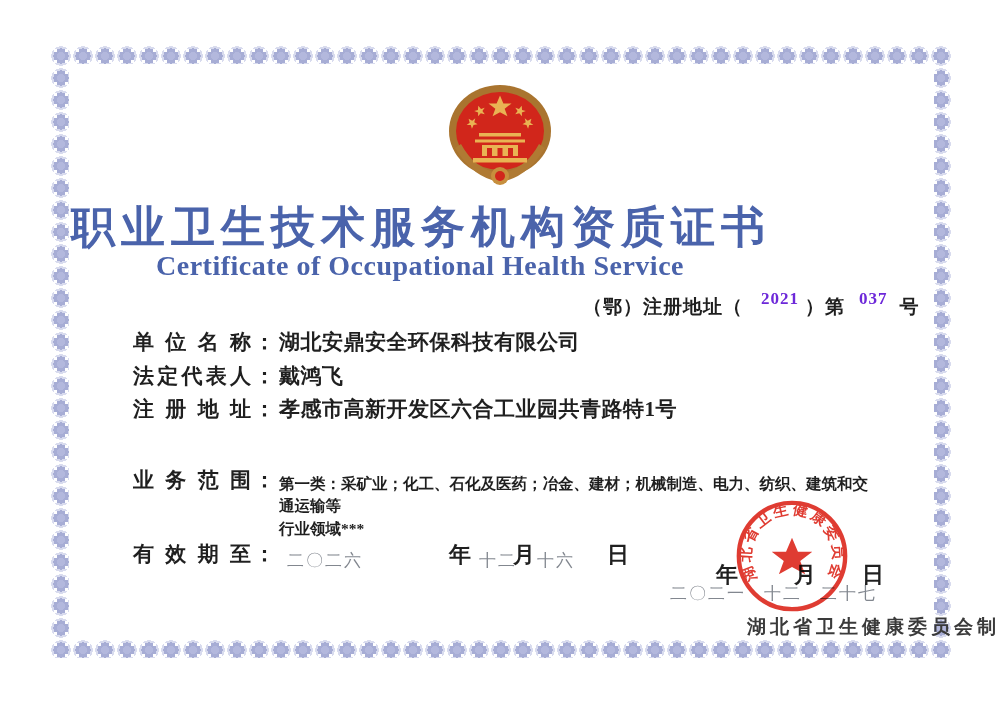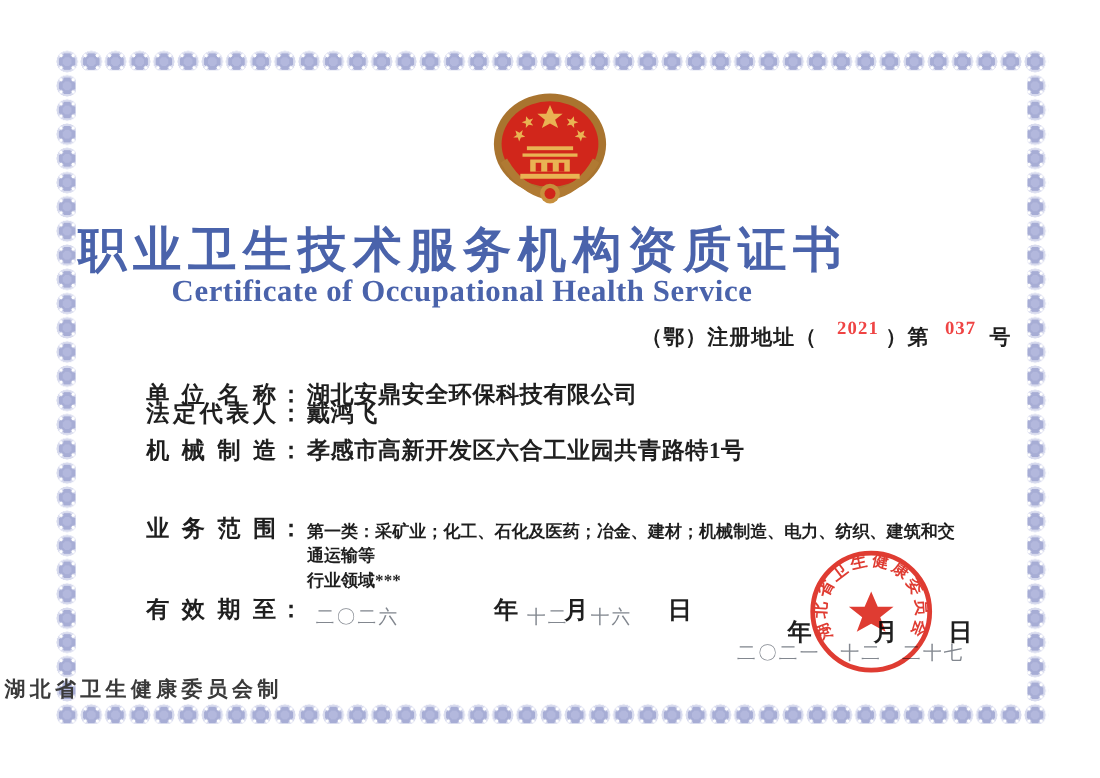--- a/index.html
+++ b/index.html
@@ -22,21 +22,21 @@
   .title-cn{
     position:absolute;left:4px;width:828px;top:198px;text-align:center;z-index:2;
     font-size:44px;font-weight:bold;color:#4a63ab;letter-spacing:6px;text-indent:6px;white-space:nowrap;
   }
   .title-en{
     position:absolute;left:0;width:840px;top:250px;text-align:center;z-index:2;
     font-size:28px;font-weight:bold;color:#4a63ab;letter-spacing:0.5px;white-space:nowrap;
   }
 
   .cert-no{position:absolute;left:583px;top:294px;z-index:2;font-size:19px;font-weight:bold;white-space:nowrap;letter-spacing:1px;}
-  .cert-no .sup{position:relative;top:-9px;color:#ef4444;font-size:17px;letter-spacing:1px;}
+  .cert-no .sup{position:relative;top:-9px;color:#6d28d9;font-size:17px;letter-spacing:1px;}
   .cert-no .sup.year{margin-left:18px;margin-right:6px;}
   .cert-no .sup.num{margin-left:14px;margin-right:12px;}
 
   .row{position:absolute;left:133px;z-index:2;white-space:nowrap;}
   .lbl{display:inline-block;width:118px;text-align:justify;text-align-last:justify;
        font-weight:bold;font-size:21px;vertical-align:top;}
   .colon{font-weight:bold;font-size:21px;margin:0 4px 0 3px;vertical-align:top;}
   .val{font-weight:bold;font-size:21px;letter-spacing:0.5px;}
 
   .scope-val{display:inline-block;width:595px;white-space:normal;vertical-align:top;
@@ -50,21 +50,21 @@
   .vu-dayfill{margin-left:2px;}
   .vu-day{margin-left:32px;}
 
   .issue-date{position:absolute;left:668px;top:560px;width:240px;height:46px;z-index:2;}
   .idu{position:absolute;font-weight:bold;font-size:22px;}
   .idf{position:absolute;color:#82878f;font-size:17px;letter-spacing:2px;top:22px;text-align:center;}
 
   .stamp{position:absolute;left:734px;top:498px;width:116px;height:116px;z-index:3;
          mix-blend-mode:multiply;opacity:0.92;}
 
-  .footer{position:absolute;left:0;width:1000px;top:614px;text-align:left;z-index:2;
+  .footer{position:absolute;left:0;width:1000px;top:614px;text-align:right;z-index:2;
           font-size:19px;font-weight:bold;color:#3a3a3a;letter-spacing:4px;text-indent:4px;}
 </style>
 </head>
 <body>
 
 <div class="page">
 
   <div class="lace-frame">
     <div class="paper"></div>
   </div>
@@ -90,25 +90,25 @@
     <rect x="62.5" y="64" width="5" height="8" fill="#d1261b"></rect>
     <rect x="73" y="64" width="5" height="8" fill="#d1261b"></rect>
     <rect x="38" y="74" width="54" height="4.5" fill="#e9b353"></rect>
   </svg>
 
   <div class="title-cn">职业卫生技术服务机构资质证书</div>
   <div class="title-en">Certificate of Occupational Health Service</div>
 
   <div class="cert-no"><span>（鄂）注册地址（</span><span class="sup year">2021</span><span>）第</span><span class="sup num">037</span><span>号</span></div>
 
-  <div class="row" style="top:344px"><span class="lbl">单位名称</span><span class="colon">：</span><span class="val">湖北安鼎安全环保科技有限公司</span></div>
+  <div class="row" style="top:328px"><span class="lbl">单位名称</span><span class="colon">：</span><span class="val">湖北安鼎安全环保科技有限公司</span></div>
 
   <div class="row" style="top:362px"><span class="lbl">法定代表人</span><span class="colon">：</span><span class="val">戴鸿飞</span></div>
 
-  <div class="row" style="top:395px"><span class="lbl">机械制造</span><span class="colon">：</span><span class="val">孝感市高新开发区六合工业园共青路特1号</span></div>
+  <div class="row" style="top:395px"><span class="lbl">注册地址</span><span class="colon">：</span><span class="val">孝感市高新开发区六合工业园共青路特1号</span></div>
 
 
   <div class="row" style="top:466px"><span class="lbl">业务范围</span><span class="colon">：</span><span class="scope-val"><span>第一类：采矿业；化工、石化及医药；冶金、建材；机械制造、电力、纺织、建筑和交通运输等</span><br><span>行业领域***</span></span></div>
 
   <div class="row" style="top:540px"><span class="lbl">有效期至</span><span class="colon">：</span><span class="fill vu-yearfill">二〇二六</span><span class="unit vu-year">年</span><span class="fill vu-monthfill">十二</span><span class="unit">月</span><span class="fill vu-dayfill">十六</span><span class="unit vu-day">日</span></div>
 
   <div class="issue-date">
     <span class="idu" style="left:48px;top:0">年</span>
     <span class="idu" style="left:126px;top:0">月</span>
     <span class="idu" style="left:194px;top:0">日</span>

